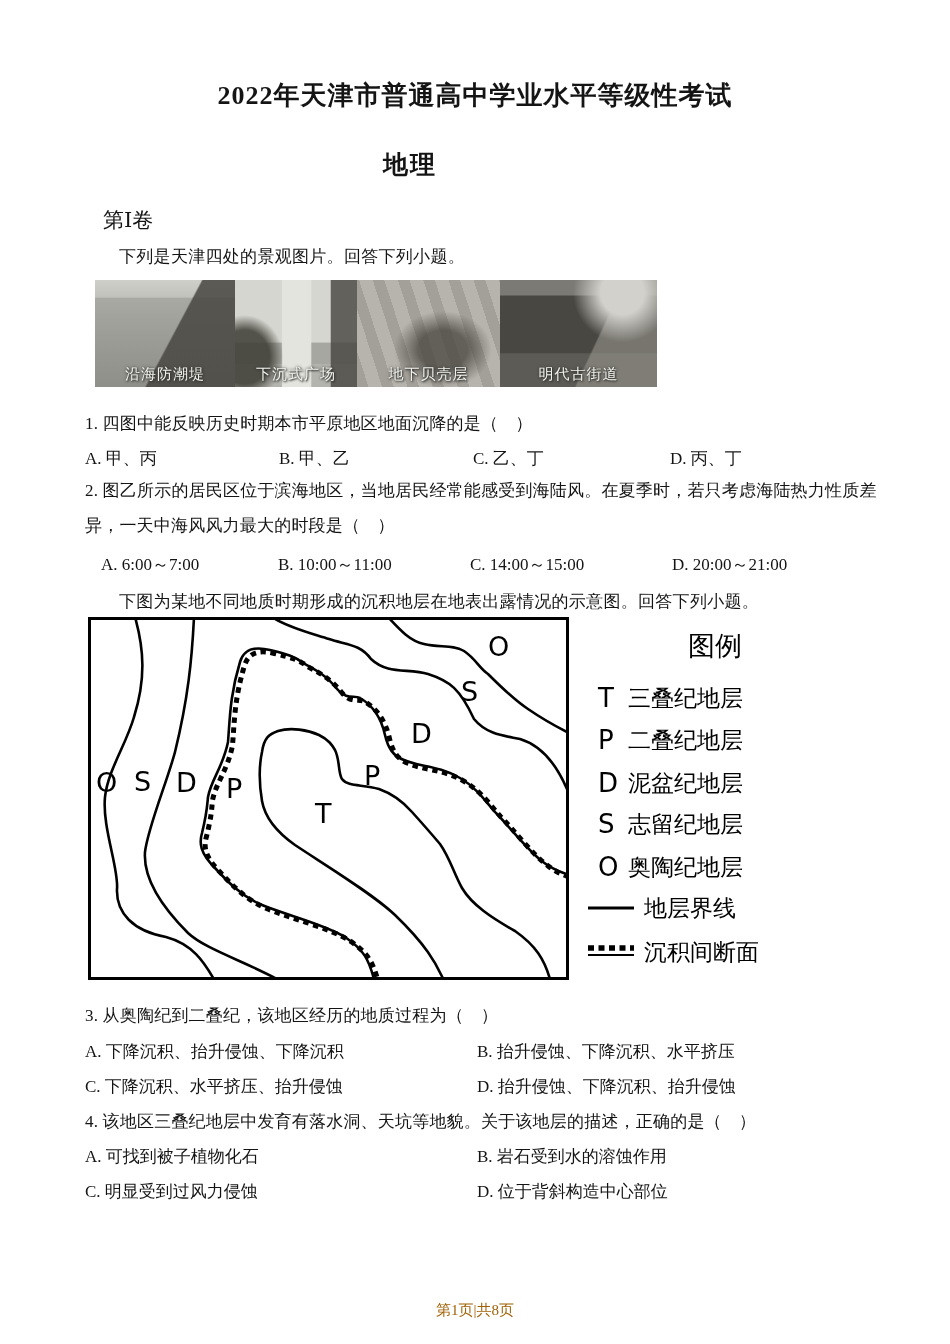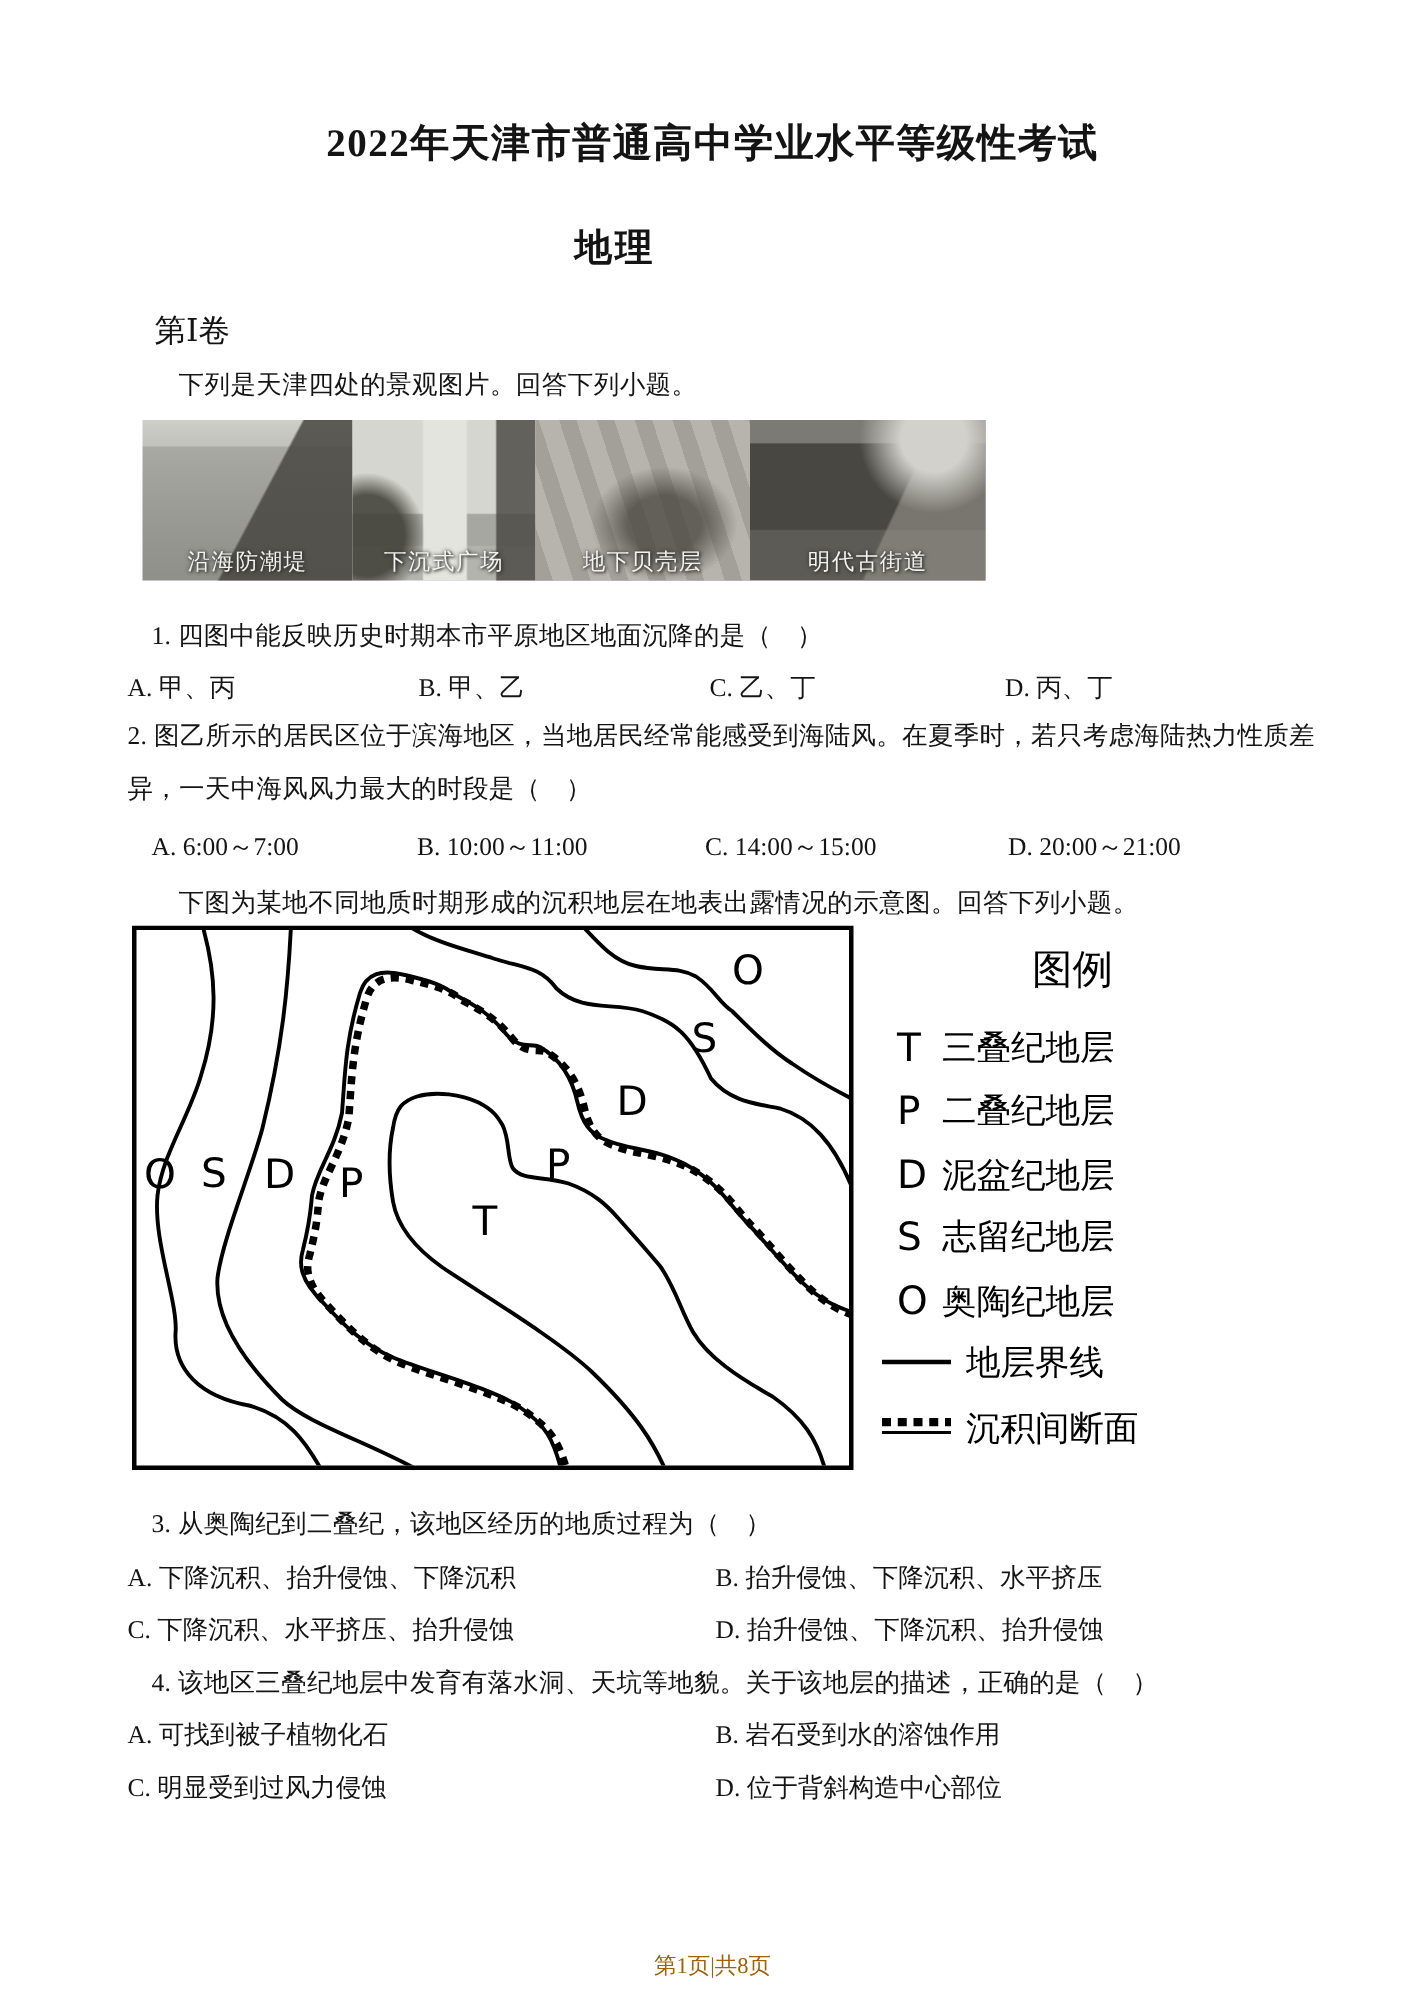--- a/index.html
+++ b/index.html
@@ -17,21 +17,21 @@
     font-size:26px;font-weight:bold;letter-spacing:1px;
   }
   .doc-subject{
     top:148px;left:0;width:820px;text-align:center;
     font-size:25px;font-weight:bold;letter-spacing:2px;
   }
   .doc-section{
     top:206px;left:86px;font-size:21px;font-weight:normal;margin-left:17px;
   }
   .intro{font-size:17px;letter-spacing:0.3px;}
-  .stem{font-size:17px;letter-spacing:0.2px;white-space:nowrap;margin-left:16px;}
+  .stem{font-size:17px;letter-spacing:0.2px;white-space:nowrap;}
   .stem-wrap{font-size:17px;letter-spacing:0.2px;line-height:35px;white-space:normal;}
   .optrow{height:22px;font-size:17px;}
   .optrow .opt{position:absolute;top:0;white-space:nowrap;}
   .footer{
     top:1301px;left:0;width:950px;text-align:center;
     font-size:15px;color:#a16207;
   }
   
   .photos{
     top:278px;left:95px;width:562px;height:111px;

